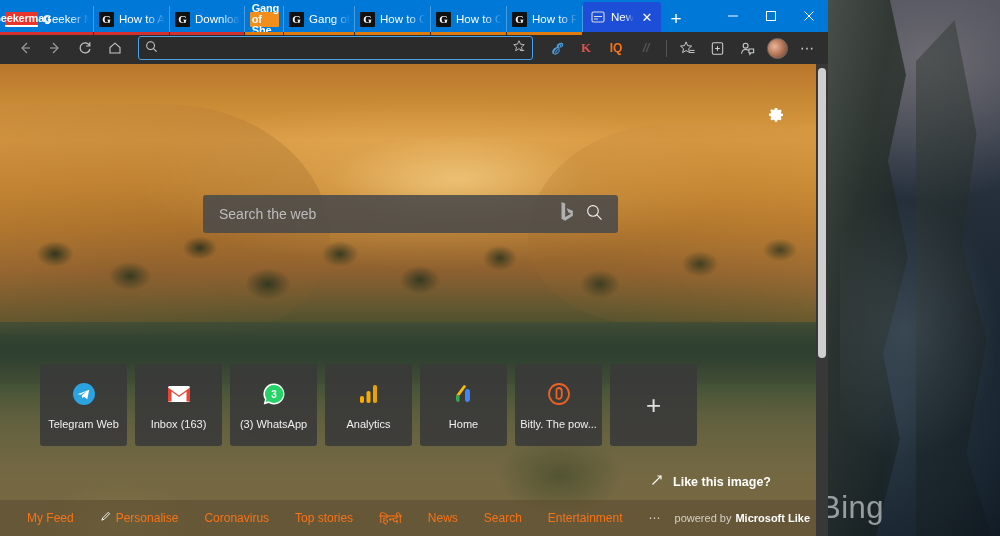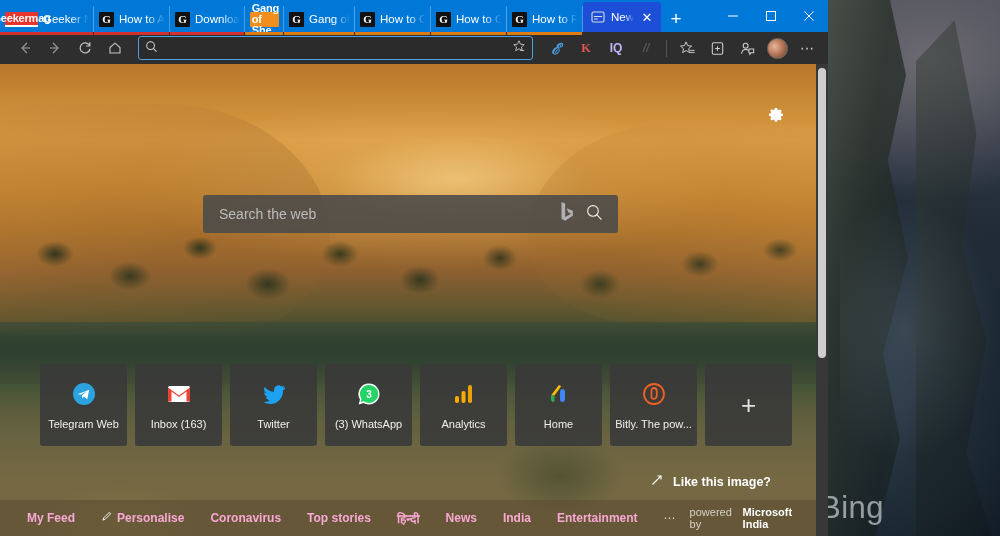--- a/index.html
+++ b/index.html
@@ -115,21 +115,21 @@
     flex: 1; height: 24px; margin: 0 8px; background: #2b2b2b;
     border: 1px solid #4ba2e8; border-radius: 3px;
     display: flex; align-items: center; padding: 0 6px; gap: 6px; min-width: 0;
   }
   #addressbar .urltext {
     flex: 1; font-size: 11.5px; color: #8f8f8f; white-space: nowrap; overflow: hidden;
   }
   .tb-sep { width: 1px; height: 17px; background: #565656; margin: 0 5px; flex: 0 0 1px; }
   .ext-blue { color: #4aa3e8; font-size: 15px; font-weight: bold; font-style: italic; }
   .ext-k { color: #d9534f; font-size: 13px; font-weight: bold; font-family: "Liberation Serif", serif; }
-  .ext-iq { color: #c4b5fd; font-size: 12px; font-weight: bold; }
+  .ext-iq { color: #f97316; font-size: 12px; font-weight: bold; }
   .ext-dim { color: #555; font-size: 12px; font-weight: bold; font-style: italic; }
   #avatar {
     width: 21px; height: 21px; border-radius: 50%; flex: 0 0 21px;
     background: radial-gradient(circle at 35% 40%, #e8b79a 0%, #b9785a 45%, #5a3f36 100%);
     border: 1px solid #7a6a60;
   }
 
   
   #content { position: relative; height: 472px; overflow: hidden; }
   #bgphoto {
@@ -236,21 +236,21 @@
   #like-image .li-text { font-size: 12.5px; color: #fff; }
   #like-image .li-icon { color: #fff; font-size: 13px; }
 
   
   #feedbar {
     position: absolute; left: 0; bottom: 0; width: 100%; height: 36px;
     background: rgba(92,78,48,.62);
     display: flex; align-items: center; padding: 0 14px;
   }
   .feed-item {
-    font-size: 12px; color: #f9a8d4; font-weight: bold; padding: 0 13px;
+    font-size: 12px; color: #f97316; font-weight: normal; padding: 0 13px;
     display: flex; align-items: center; gap: 5px; white-space: nowrap;
   }
   .feed-item.dots { font-weight: normal; color: #d8d2c2; letter-spacing: 1px; }
   #powered {
     margin-left: auto; font-size: 11px; color: #d6d2c8; padding-right: 4px;
     display: flex; gap: 4px; align-items: baseline; justify-content: space-between;
   }
   #powered .ms { font-weight: bold; color: #fff; }
 
   
@@ -471,28 +471,20 @@
       <div class="tile">
         <span class="tile-icon">
           <svg width="24" height="20" viewBox="0 0 24 20">
               <rect x="1" y="2" width="22" height="16" rx="1.5" fill="#fff"></rect>
               <path fill="#ea4335" d="M1 3.5 L1 17.5 L4.5 17.5 L4.5 7.5 L12 13 L19.5 7.5 L19.5 17.5 L23 17.5 L23 3.5 L12 11.6 Z"></path>
             </svg>
         </span>
         <span class="tile-label">Inbox (163)</span>
       </div>
 
-      <div class="tile">
-        <span class="tile-icon">
-          <svg width="24" height="20" viewBox="0 0 24 20">
-              <path fill="#1da1f2" d="M23 3.2c-.8.4-1.7.6-2.6.8a4.6 4.6 0 0 0 2-2.5c-.9.5-1.9.9-2.9 1.1A4.5 4.5 0 0 0 12 6.7c0 .4 0 .7.1 1A12.8 12.8 0 0 1 2.8 2.9a4.5 4.5 0 0 0 1.4 6c-.7 0-1.4-.2-2-.5v.1c0 2.2 1.5 4 3.6 4.4-.7.2-1.4.2-2 .1a4.5 4.5 0 0 0 4.2 3.1 9 9 0 0 1-6.7 1.9 12.7 12.7 0 0 0 6.9 2c8.3 0 12.8-6.9 12.8-12.8v-.6c.9-.6 1.6-1.4 2.2-2.3z"></path>
-            </svg>
-        </span>
-        <span class="tile-label">Twitter</span>
-      </div>
 
       <div class="tile">
         <span class="tile-icon">
           <svg width="24" height="24" viewBox="0 0 24 24">
               <path fill="#fff" d="M12 1.5a10.5 10.5 0 0 0-9 16l-1.3 4.9 5-1.3A10.5 10.5 0 1 0 12 1.5z"></path>
               <path fill="#25d366" d="M12 3a9 9 0 0 0-7.5 14l-.8 3 3.1-.8A9 9 0 1 0 12 3z"></path>
               <text x="12" y="16" font-family="Liberation Sans, sans-serif" font-size="10" font-weight="bold" fill="#fff" text-anchor="middle">3</text>
             </svg>
         </span>
         <span class="tile-label">(3) WhatsApp</span>
@@ -554,26 +546,26 @@
           <svg width="11" height="11" viewBox="0 0 12 12">
               <path d="M2 10 L3 7.5 L9 1.5 L10.5 3 L4.5 9 Z" fill="none" stroke="#fff" stroke-width="1"></path>
             </svg>
         </span>
         <span>Personalise</span>
       </span>
       <span class="feed-item">Coronavirus</span>
       <span class="feed-item">Top stories</span>
       <span class="feed-item">हिन्दी</span>
       <span class="feed-item">News</span>
-      <span class="feed-item">India</span>
+      <span class="feed-item">Search</span>
       <span class="feed-item">Entertainment</span>
       <span class="feed-item dots">⋯</span>
       <span id="powered">
         <span>powered by</span>
-        <span class="ms">Microsoft India</span>
+        <span class="ms">Microsoft Like</span>
       </span>
     </div>
 
     <div id="scrollbar">
       <div class="thumb"></div>
     </div>
   </div>
 </div>
 
 </body></html>

